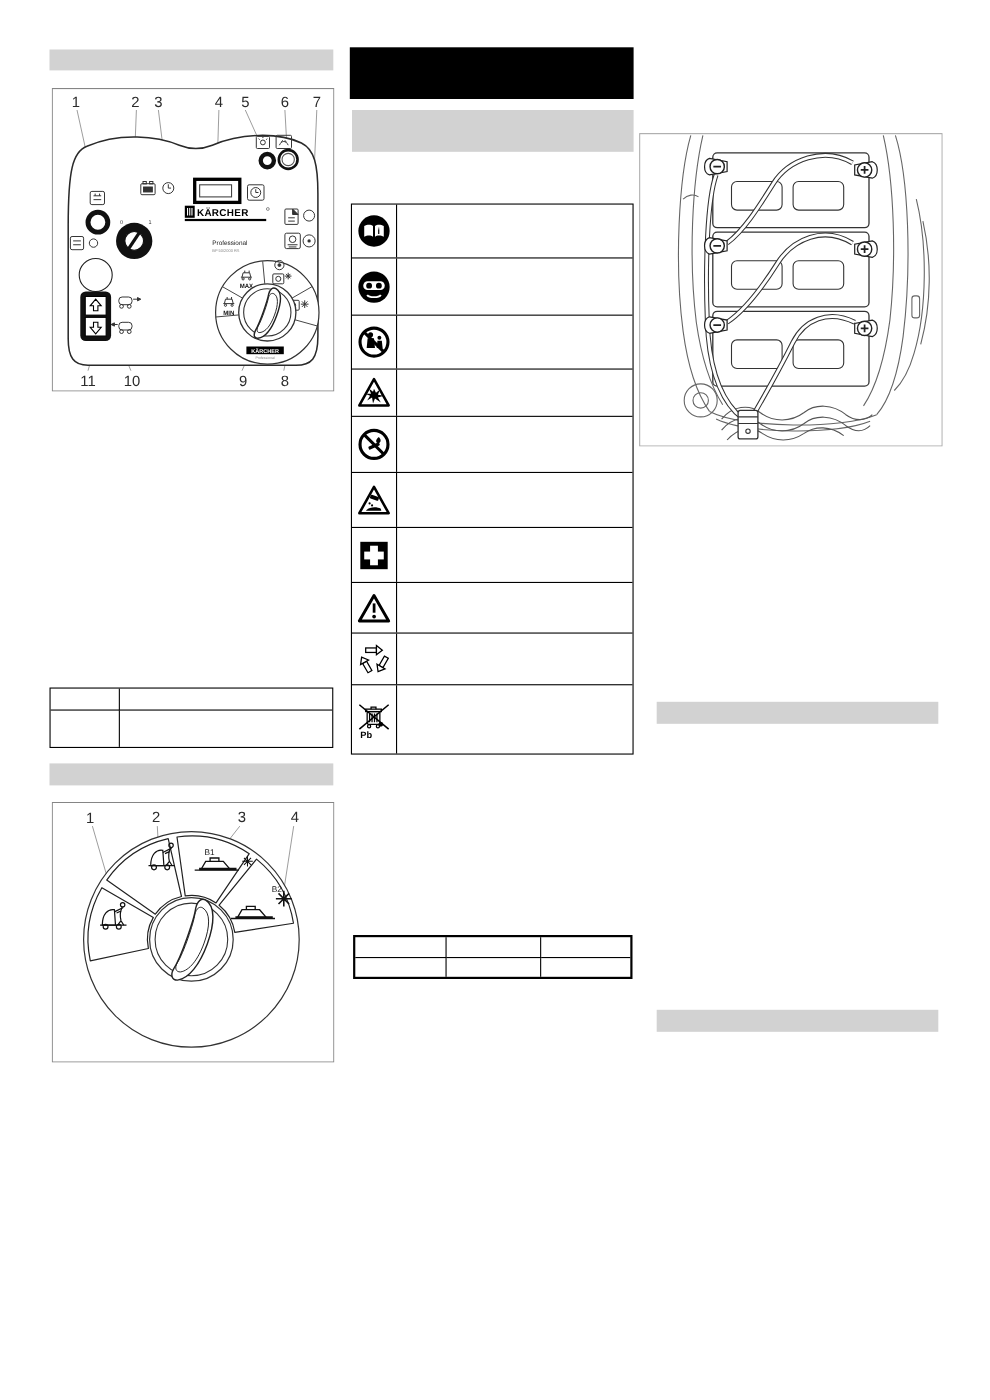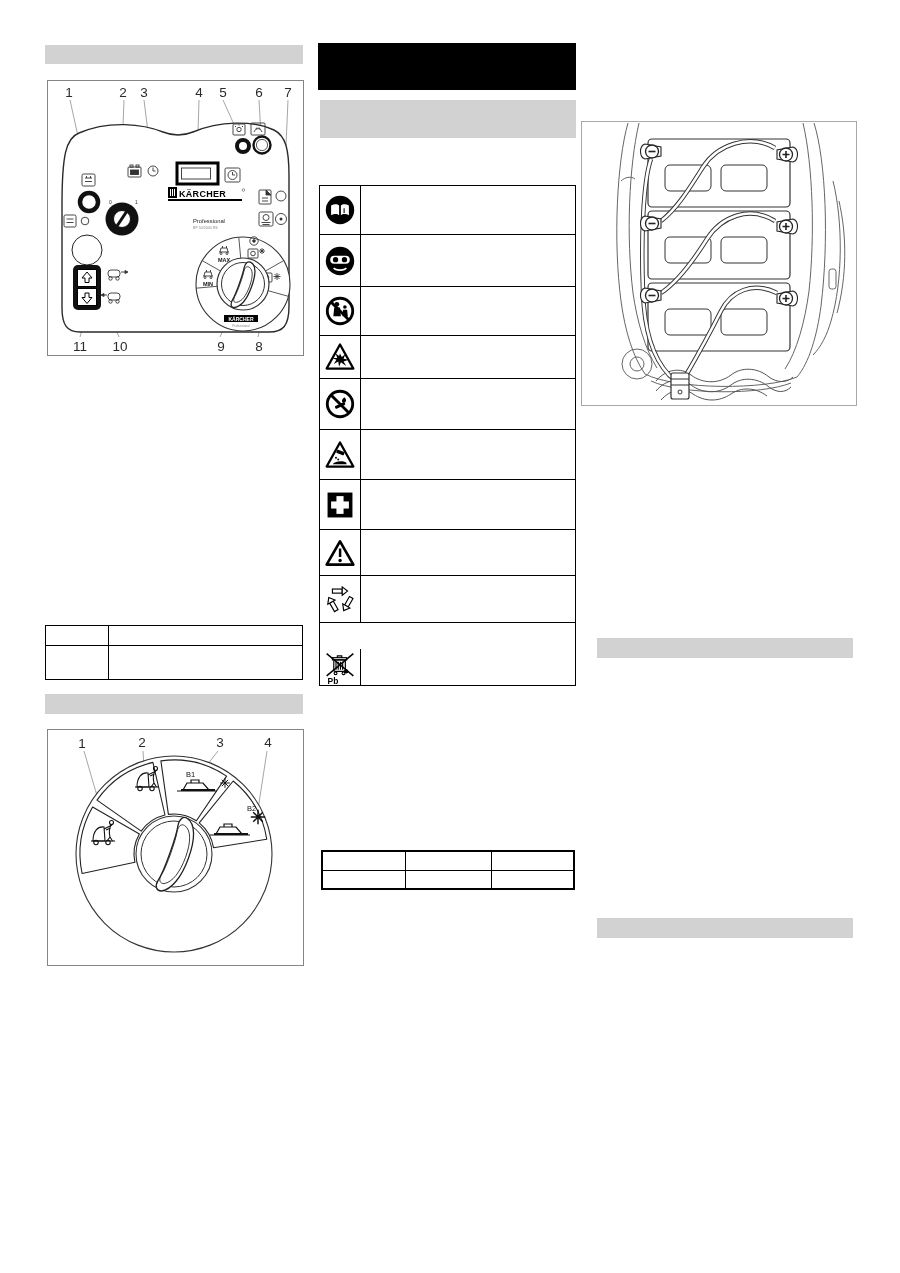--- a/index.html
+++ b/index.html
@@ -9,21 +9,21 @@
   .bar{background:#d2d2d2;}
   .blackblock{background:#000;}
   svg{display:block;}
   svg text{font-family:"Liberation Sans",sans-serif;}
   .callout{fill:#2b2b2b;font-size:13.5px;}
   .ldr{stroke:#8f8f8f;stroke-width:.8;fill:none;}
   .ic{stroke:#333;fill:none;stroke-width:.9;}
   
   .symtable{left:319px;top:185px;width:257px;border:1.5px solid #000;box-sizing:border-box;background:#fff;}
   .symrow{display:flex;border-bottom:1px solid #000;}
-  .symrow:last-child{border-bottom:none;align-items:flex-end;}
+  .symrow:last-child{border-bottom:none;}
   .symrow:nth-child(1){height:48px}.symrow:nth-child(2){height:51px}
   .symrow:nth-child(3){height:48px}.symrow:nth-child(4){height:42px}
   .symrow:nth-child(5){height:50px}.symrow:nth-child(6){height:49px}
   .symrow:nth-child(7){height:49px}.symrow:nth-child(8){height:45px}
   .symrow:nth-child(9){height:46px}.symrow:nth-child(10){height:62px}
   .symicon{width:40px;border-right:1px solid #000;display:flex;align-items:center;justify-content:center;}
   .symtext{flex:1;font-size:9px;padding:2px 4px;}
   
   .ltable{left:45px;top:625px;width:258px;height:55px;border:1.5px solid #000;box-sizing:border-box;
           display:grid;grid-template-columns:63px 1fr;grid-template-rows:20px 1fr;background:#fff;}

